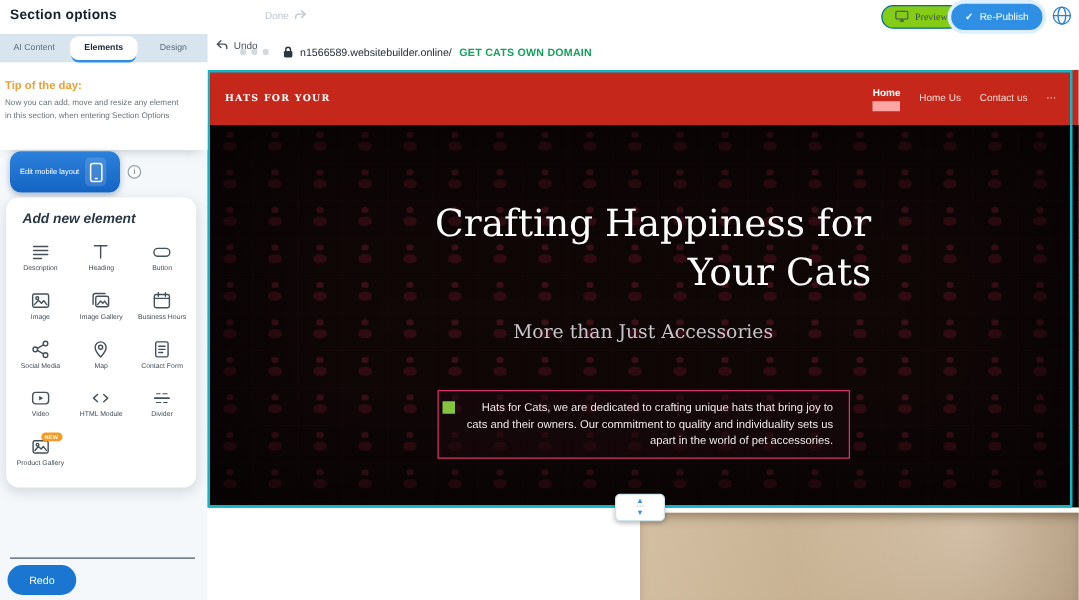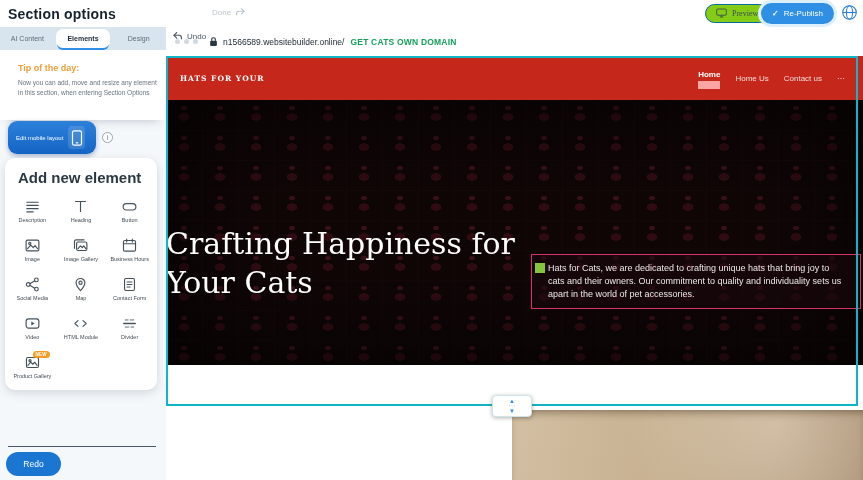--- a/index.html
+++ b/index.html
@@ -2,77 +2,77 @@
 <html><head>
 <meta charset="utf-8">
 <style>
   * { margin:0; padding:0; box-sizing:border-box; }
   html,body { width:863px; height:480px; }
   body { font-family:"Liberation Sans", sans-serif; background:#fff; }
   .app { position:relative; width:863px; height:480px; overflow:hidden; background:#fff; }
 
   
   .topbar { position:absolute; left:0; top:0; width:863px; height:27px; background:#fff; z-index:40; }
-  .topbar-title { position:absolute; left:8px; top:6px; font-size:14px; font-weight:bold; color:#15222e; letter-spacing:.2px; }
+  .topbar-title { position:absolute; left:8px; top:6px; font-size:11px; font-weight:bold; color:#15222e; letter-spacing:.2px; }
   .undo-group { position:absolute; left:172px; top:7px; display:flex; align-items:center; gap:4px; font-size:8px; color:#46525e; cursor:pointer;margin-top:24px; }
   .redo-group { position:absolute; left:212px; top:7px; display:flex; align-items:center; gap:4px; font-size:8px; color:#bcc6ce; cursor:pointer; }
   .icon-12 { width:11px; height:11px; display:inline-block; }
   .preview-btn { position:absolute; left:705px; top:4px; height:19px; padding:0 10px; border:1px solid #0369a1; border-radius:11px; background:#84cc16; display:flex; align-items:center; gap:5px; font-size:8px; color:#3e4b57; cursor:pointer; font-family:Liberation Serif, serif; }
   .republish-btn { position:absolute; left:761px; top:3px; height:21px; padding:0 11px; border:none; border-radius:12px; background:#2f8fe5; display:flex; align-items:center; gap:5px; font-size:8px; color:#fff; cursor:pointer; font-family:inherit; box-shadow:0 0 0 3px #dcefff; }
   .republish-check { font-size:8px; font-weight:bold; }
   .globe { position:absolute; left:841px; top:4px; width:17px; height:17px; cursor:pointer; }
 
   
   .sidebar { position:absolute; left:0; top:27px; width:166px; height:453px; background:#f5f8fb; z-index:30; }
   .tabs { display:flex; height:23px; background:#d9e5ee; }
   .tab { flex:1; display:flex; align-items:center; justify-content:center; font-size:7px; color:#5e6d79; cursor:pointer; }
   .tab.active { background:#fff; color:#1c2a36; font-weight:bold; margin:2px 1px; border-radius:7px; box-shadow:0 3px 0 -1px #2f8fe5; }
-  .tip-card { background:#fff; padding:13px 18px 12px; box-shadow:0 7px 9px -7px rgba(40,60,80,.3); min-height:70px; }
+  .tip-card { background:#fff; padding:13px 4px 12px; box-shadow:0 7px 9px -7px rgba(40,60,80,.3); min-height:70px; }
   .tip-title { font-size:9px; font-weight:bold; color:#ed9f38; }
   .tip-body { margin-top:5px; font-size:6.5px; line-height:1.55; color:#68737d; width:142px; }
   .edit-mobile { position:absolute; left:8px; top:94px; width:88px; height:33px; background:linear-gradient(180deg,#2c80da,#1565c4); border-radius:9px; display:flex; align-items:center; gap:5px; padding:0 5px 0 8px; cursor:pointer; box-shadow:0 2px 5px rgba(20,60,120,.35); }
   .edit-mobile-label { font-size:6px; color:#fff; white-space:nowrap; }
   .phone-wrap { flex:none; width:17px; height:23px; border-radius:4px; background:rgba(255,255,255,.14); display:flex; align-items:center; justify-content:center; }
   .info-circle { position:absolute; left:102px; top:105px; width:11px; height:11px; border:1px solid #97a4ae; border-radius:50%; color:#97a4ae; font-size:7px; font-weight:bold; display:flex; align-items:center; justify-content:center; cursor:pointer; background:#fff; }
   .add-panel { position:absolute; left:5px; top:131px; width:152px; height:232px; background:#fff; border-radius:10px; box-shadow:0 3px 10px rgba(50,70,90,.18); padding:11px 3px 4px; }
-  .add-panel-title { margin-left:10px; font-size:15px; font-weight:bold; color:#2b3844; }
+  .add-panel-title { margin-left:10px; font-size:11px; font-weight:bold; color:#2b3844;font-style:italic; }
   .element-grid { margin-top:7px; display:grid; grid-template-columns:repeat(3,1fr); row-gap:1px; }
   .element-item { position:relative; display:flex; flex-direction:column; align-items:center; padding-top:5px; height:38px; cursor:pointer; border-radius:6px; }
   .element-icon { width:17px; height:17px; }
   .element-icon svg { width:100%; height:100%; }
   .element-label { margin-top:2px; font-size:5.5px; color:#414b54; text-align:center; line-height:1.25; max-width:44px; }
   .new-badge { position:absolute; top:2px; right:7px; background:#f59b23; color:#fff; font-size:4.5px; font-weight:bold; padding:1px 3px; border-radius:5px; letter-spacing:.2px; }
   .sidebar-divider { position:absolute; left:8px; top:419px; width:148px; height:1px; background:#49596a; }
   .done-btn { position:absolute; left:6px; top:425px; width:55px; height:24px; border:none; border-radius:13px; background:#1b76d2; color:#fff; font-size:8.5px; font-family:inherit; display:flex; align-items:center; justify-content:center; cursor:pointer; }
 
   
   .canvas { position:absolute; left:166px; top:27px; width:697px; height:453px; background:#fff; }
-  .browser-bar { position:absolute; left:0; top:0; width:697px; height:29px; background:#fff; display:flex; align-items:center; padding-left:9px; }
+  .browser-bar { position:absolute; left:0; top:0; width:697px; height:29px; background:#fff; display:flex; align-items:center; padding-left:26px; }
   .dot { width:5px; height:5px; border-radius:50%; background:#d2dae0; margin-right:4px; }
   .lock-icon { margin-left:7px; display:flex; }
   .url-text { margin-left:5px; font-size:8.5px; color:#222e38; }
   .domain-cta { margin-left:6px; font-size:8.5px; font-weight:bold; color:#16a05d; cursor:pointer; text-decoration:none; letter-spacing:.2px; }
 
   .site { position:absolute; left:0; top:29px; width:697px; height:350px; }
   .site-header { height:44px; background:#c5271b; display:flex; align-items:center; padding:0 18px 0 14px; }
   .site-logo { font-family:"DejaVu Serif", serif; color:#fff; font-size:7.5px; font-weight:bold; letter-spacing:1px; cursor:pointer; }
   .site-nav { margin-left:auto; display:flex; align-items:center; gap:15px; }
   .nav-item { font-size:8px; color:#f2dbd7; cursor:pointer; padding:3px 0 2px; }
   .nav-item.active { color:#fff; font-weight:bold; border-bottom:8px solid #fca5a5;text-align:right; }
 
-  .hero { height:265px; background-color:#140808;
+  .hero { height:306px; background-color:#140808;
     background-image:
       linear-gradient(rgba(10,4,4,.42), rgba(10,4,4,.42)),
       radial-gradient(ellipse 9px 6px at 18px 17px, #4d131d 60%, transparent 62%),
       radial-gradient(ellipse 5px 4px at 18px 8px, #5d1a26 60%, transparent 62%),
       linear-gradient(#1c0c0e 1px, transparent 1px),
       linear-gradient(90deg, #1c0c0e 1px, transparent 1px);
     background-size:100% 100%, 36px 30px, 36px 30px, 36px 30px, 36px 30px;
     box-shadow:inset 0 0 90px 30px rgba(0,0,0,.55);
-    display:flex; flex-direction:row; align-items:center; text-align:left; padding-top:60px; }
+    display:flex; flex-direction:column; align-items:center; text-align:right; padding-top:60px; }
   .hero-heading { font-family:"DejaVu Serif", serif; font-size:30px; line-height:1.3; font-weight:normal; color:#fff; max-width:365px; }
   .hero-sub { margin-top:18px; font-family:"DejaVu Serif", serif; font-size:15px; color:#c6c6cc; }
   .hero-quote { margin-top:38px; position:relative; width:330px; border:1px solid #d6336c; background:rgba(28,10,13,.55); padding:7px 12px 7px 16px; font-size:9px; line-height:1.45; color:#ece8e8; cursor:pointer; }
   .quote-handle { position:absolute; left:3px; top:8px; width:10px; height:10px; background:#86c440; cursor:grab; }
 
   .selection { position:absolute; left:0; top:0; width:692px; height:350px; border:2px solid #10b6c8; pointer-events:none; z-index:5; }
   .resize-handle { position:absolute; left:326px; top:339px; width:40px; height:22px; background:#fff; border:1px solid #cfe4ea; border-radius:4px; box-shadow:0 1px 4px rgba(0,0,0,.3); display:flex; flex-direction:column; align-items:center; justify-content:center; z-index:6; cursor:ns-resize; }
   .rh-arrow { font-size:6px; line-height:1; color:#2f8fe5; }
   .rh-grip { font-size:7px; line-height:.6; color:#9aa7b0; }
 
@@ -326,20 +326,21 @@
         <nav class="site-nav">
             <div class="nav-item active">Home</div>
             <div class="nav-item">Home Us</div>
             <div class="nav-item">Contact us</div>
             <div class="nav-item">⋯</div>
           </nav>
       </div>
 
       <div class="hero">
         <h1 class="hero-heading">Crafting Happiness for Your Cats</h1>
+        <div class="hero-sub">More than Just Accessories</div>
         <div class="hero-quote">
           <span class="quote-handle"></span>
           <span>Hats for Cats, we are dedicated to crafting unique hats that bring joy to cats and their owners. Our commitment to quality and individuality sets us apart in the world of pet accessories.</span>
         </div>
       </div>
 
       <div class="selection"></div>
 
       <div class="resize-handle">
         <span class="rh-arrow">▲</span>

